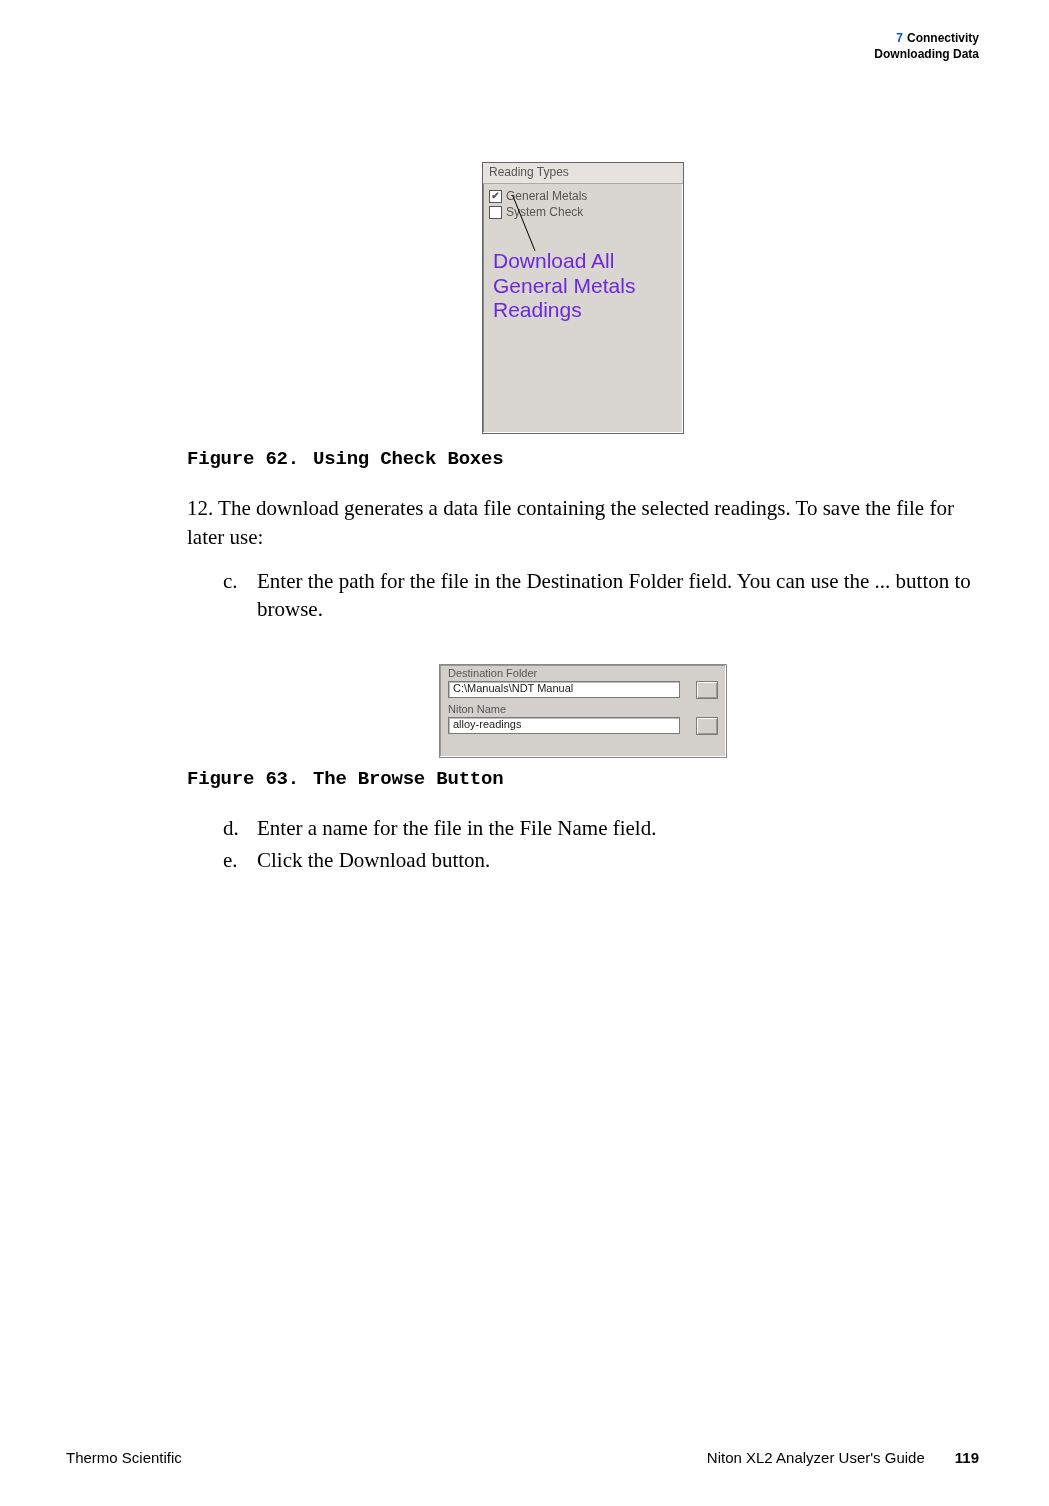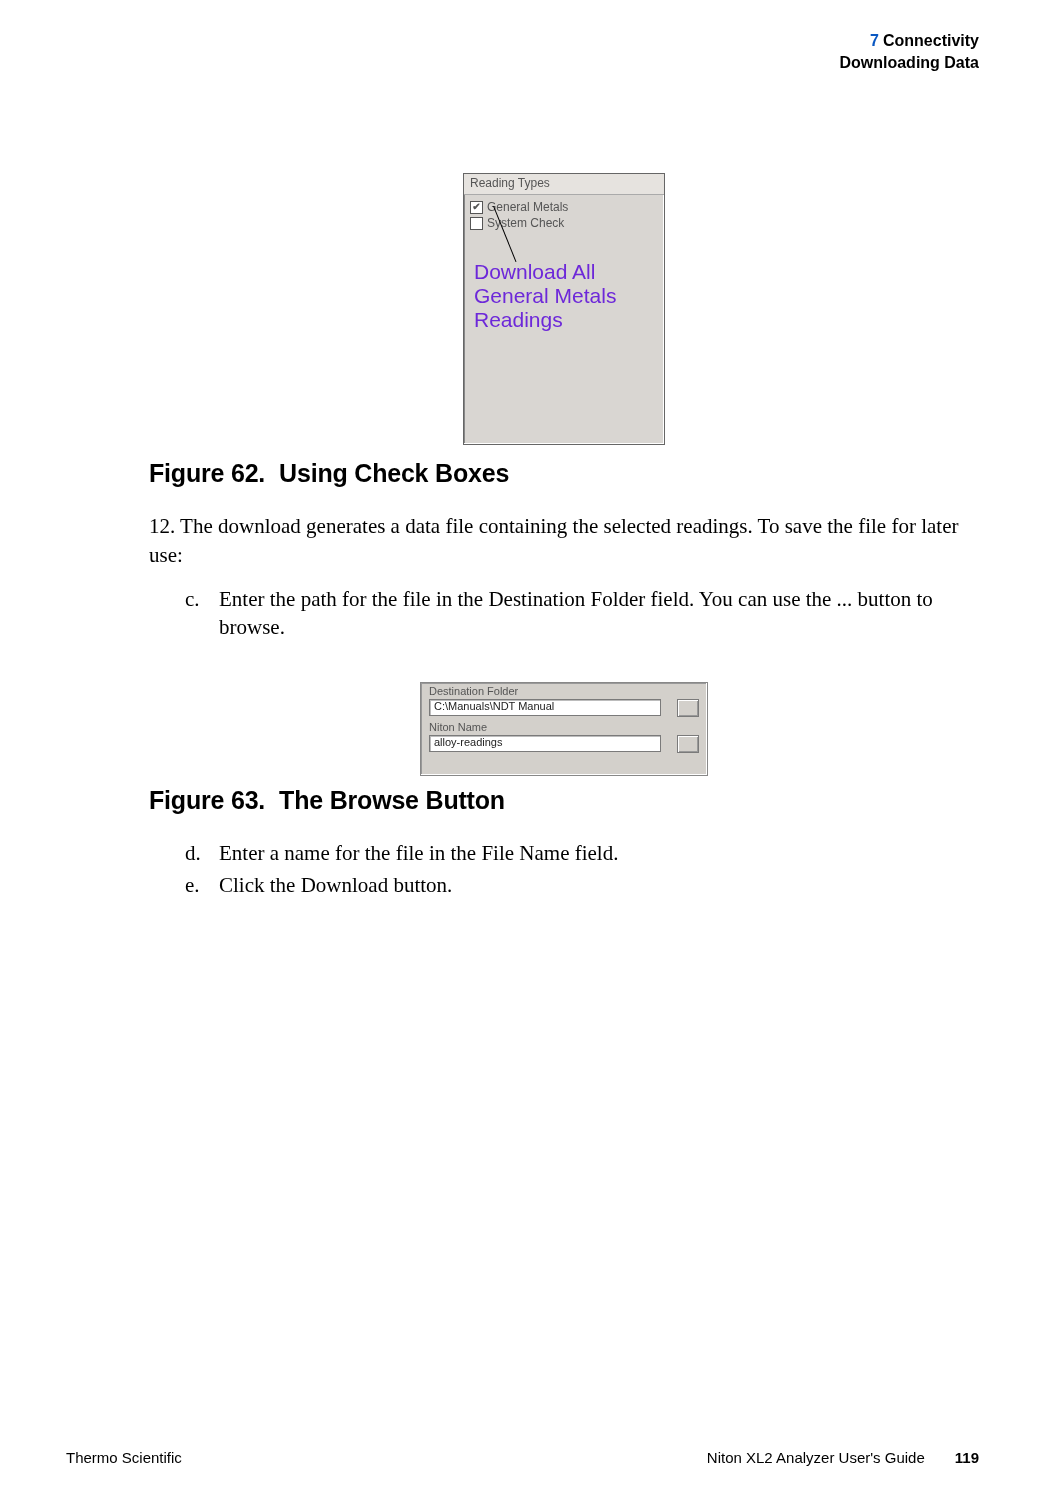--- a/index.html
+++ b/index.html
@@ -12,33 +12,33 @@
   .page {
     width: 1049px;
     height: 1506px;
     position: relative;
     box-sizing: border-box;
     padding: 30px 70px 0 70px;
   }
   .header {
     text-align: right;
     font-family: "Helvetica Neue", Arial, sans-serif;
-    font-size: 16px;
+    font-size: 12px;
     line-height: 1.35;
     margin-bottom: 100px;
   }
   .header .chapnum {
     color: #0a58c2;
     font-weight: 700;
     margin-right: 4px;
   }
   .header .chaptitle { font-weight: 700; }
   .header .section { font-weight: 700; }
 
-  .content { margin-left: 79px; }
+  .content { margin-left: 117px; }
 
   
   .fig62-box {
     width: 200px;
     height: 270px;
     margin: 0 auto 14px auto;
     background: #d9d6d2;
     border: 1px solid #666;
     position: relative;
     box-shadow: inset -1px -1px 0 #fff, inset 1px 1px 0 #888;
@@ -74,23 +74,23 @@
   .callout62 {
     position: absolute;
     left: 10px; top: 86px;
     font-family: "Gill Sans", "Helvetica", Arial, sans-serif;
     font-size: 21px;
     line-height: 1.15;
     color: #6d28d9;
   }
 
   .figcap {
-    font-family: Liberation Sans, sans-serif;
+    font-family: Liberation Mono, monospace;
     font-weight: 700;
-    font-size: 25px;
+    font-size: 19px;
     margin: 10px 0 24px 0;
     letter-spacing: -0.2px;
   }
   .figcap .label { margin-right: 14px; }
 
   .body-serif {
     font-size: 21px;
     line-height: 1.35;
     margin: 0 0 16px 0;
   }

